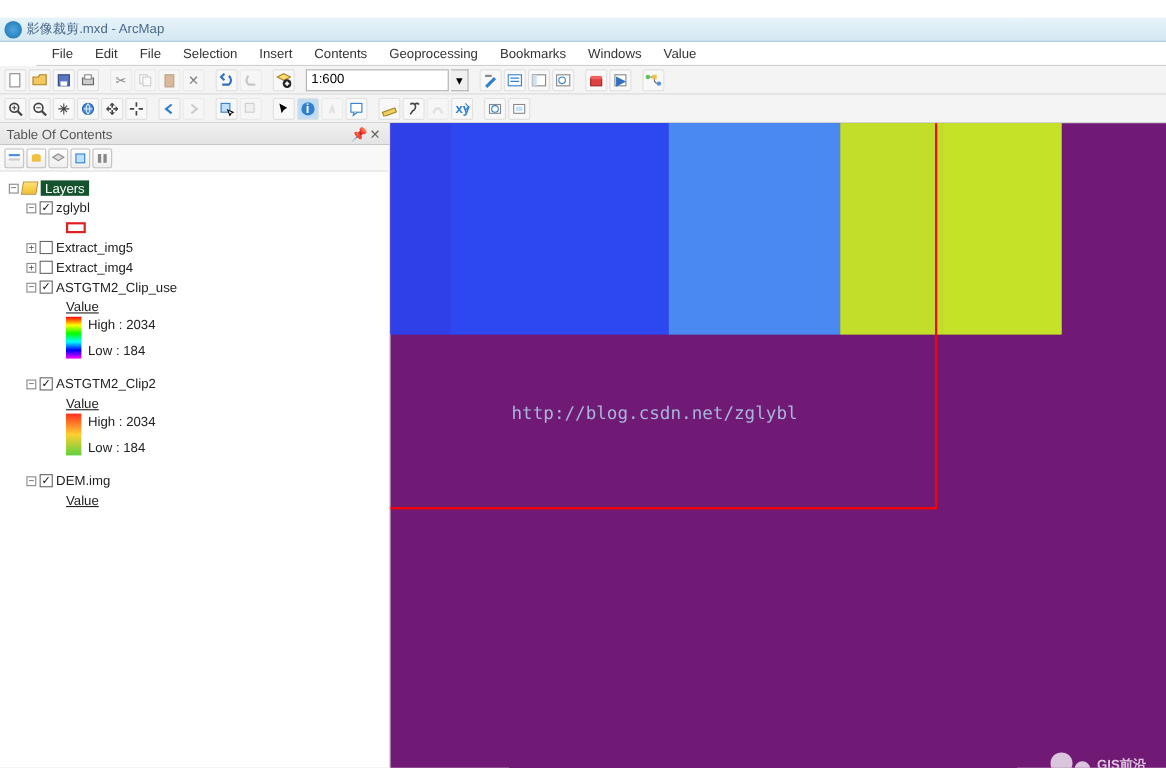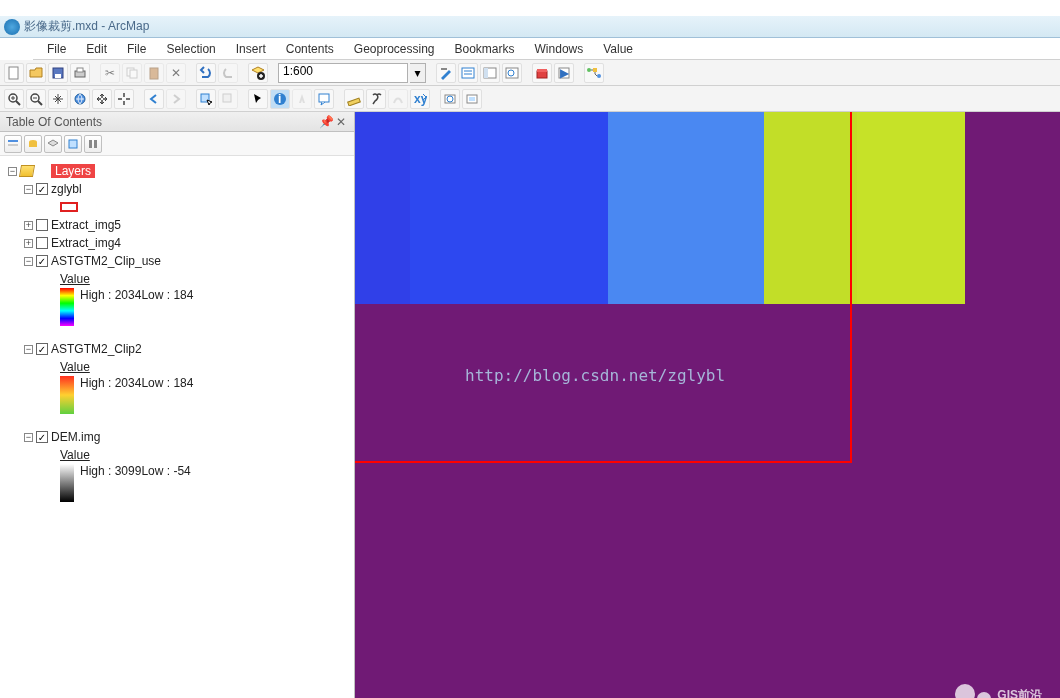--- a/index.html
+++ b/index.html
@@ -26,30 +26,30 @@
 .toc-header .pin, .toc-header .close { width: 14px; height: 14px; display:flex; align-items:center; justify-content:center; color:#666; }
 .toc-btns { height: 24px; display: flex; align-items: center; gap: 2px; padding: 2px 4px; background: #f8f8f8; border-bottom: 1px solid #e0e0e0; }
 .toc-btns .tb { width: 18px; height: 18px; border: 1px solid #c0c0c0; background: linear-gradient(#fff,#eee); border-radius:2px; display:flex; align-items:center; justify-content:center; }
 
 .toc-tree { flex: 1; padding: 6px 4px; overflow: auto; color: #222; }
 .tree-row { display: flex; align-items: center; gap: 3px; height: 18px; padding-left: 4px; }
 .box { width: 9px; height: 9px; border: 1px solid #888; display:flex; align-items:center; justify-content:center; font-size:9px; line-height:1; color:#444; background:#fff; }
 .chk { width: 12px; height: 12px; border: 1px solid #666; background:#fff; display:flex; align-items:center; justify-content:center; }
 .chk.checked::after { content:"✓"; font-size:10px; color:#000; }
 .layers-icon { width:14px; height:12px; background: linear-gradient(#ffe070,#f0c030); border:1px solid #c09020; transform: skewX(-10deg); }
-.sel { background: #ef4444; color: #fff; padding: 0 4px; margin-left: 14px; }
+.sel { background: #14532d; color: #fff; padding: 0 4px; }
 .ind1 { padding-left: 20px; }
 .ind3 { padding-left: 56px; text-decoration: underline; }
 .poly-sym { width: 18px; height: 10px; border: 2px solid #e02020; background: transparent; }
 .ramp { width: 14px; height: 38px; margin-left: 56px; }
 .ramp.rainbow { background: linear-gradient(#ff0000,#ffff00,#00ff00,#00ffff,#0000ff,#ff00ff); }
 .ramp.redgreen { background: linear-gradient(#ff3020,#ffd030,#60d040); }
 .ramp.gray { background: linear-gradient(#fff,#000); }
 .ramp-row { display:flex; align-items:flex-start; gap:6px; }
-.ramp-labels { display:flex; flex-direction:row; justify-content:space-between; height:38px; font-size:12px; }
+.ramp-labels { display:flex; flex-direction:column; justify-content:space-between; height:38px; font-size:12px; }
 
 .map-view { flex: 1; background: #701a75; position: relative; }
 .map-canvas { position: absolute; left: 0; top: 0; right: 0; height: 384px; }
 .cell { position: absolute; }
 .watermark { position: absolute; color: #a6b6d8; font-family: monospace; font-size: 16px; left: 110px; top: 254px; }
 .wm-logo { position:absolute; right: 18px; bottom: 8px; display:flex; align-items:center; gap:6px; color:#fff; font-size:22px; font-weight:bold; opacity:0.75; }
 .wm-logo .bubbles { display:flex; gap:2px; }
 .wm-logo .b { width:20px; height:20px; border-radius:50%; background:#fff; position:relative; }
 .wm-logo .b::after { content:""; position:absolute; width:6px; height:6px; background:#5a5a5a; bottom:-2px; right:2px; transform:rotate(45deg); }
 .wm-small { position:absolute; right:60px; bottom:-2px; color:#fff; font-size:11px; opacity:.6;}
@@ -414,27 +414,20 @@
 
       <div style="height:14px"></div>
       <div class="tree-row ind1">
         <span class="box">−</span>
         <span class="chk checked"></span>
         <span>DEM.img</span>
       </div>
       <div class="tree-row ind3">
           <span>Value</span>
         </div>
-      <div class="ramp-row">
-          <div class="ramp gray"></div>
-          <div class="ramp-labels">
-            <span>High : 3099</span>
-            <span>Low : -54</span>
-          </div>
-        </div>
     </div>
   </div>
 
   <div class="map-view">
     <div class="map-canvas">
       <div class="cell" style="left:0;top:0;width:55px;height:192px;background:#3242e8"></div>
       <div class="cell" style="left:55px;top:0;width:198px;height:192px;background:#2f4af0"></div>
       <div class="cell" style="left:253px;top:0;width:156px;height:192px;background:#4d8cf4"></div>
       <div class="cell" style="left:409px;top:0;width:93px;height:192px;background:#c4e028"></div>
       <div class="cell" style="left:502px;top:0;width:108px;height:192px;background:#c8e428"></div>

